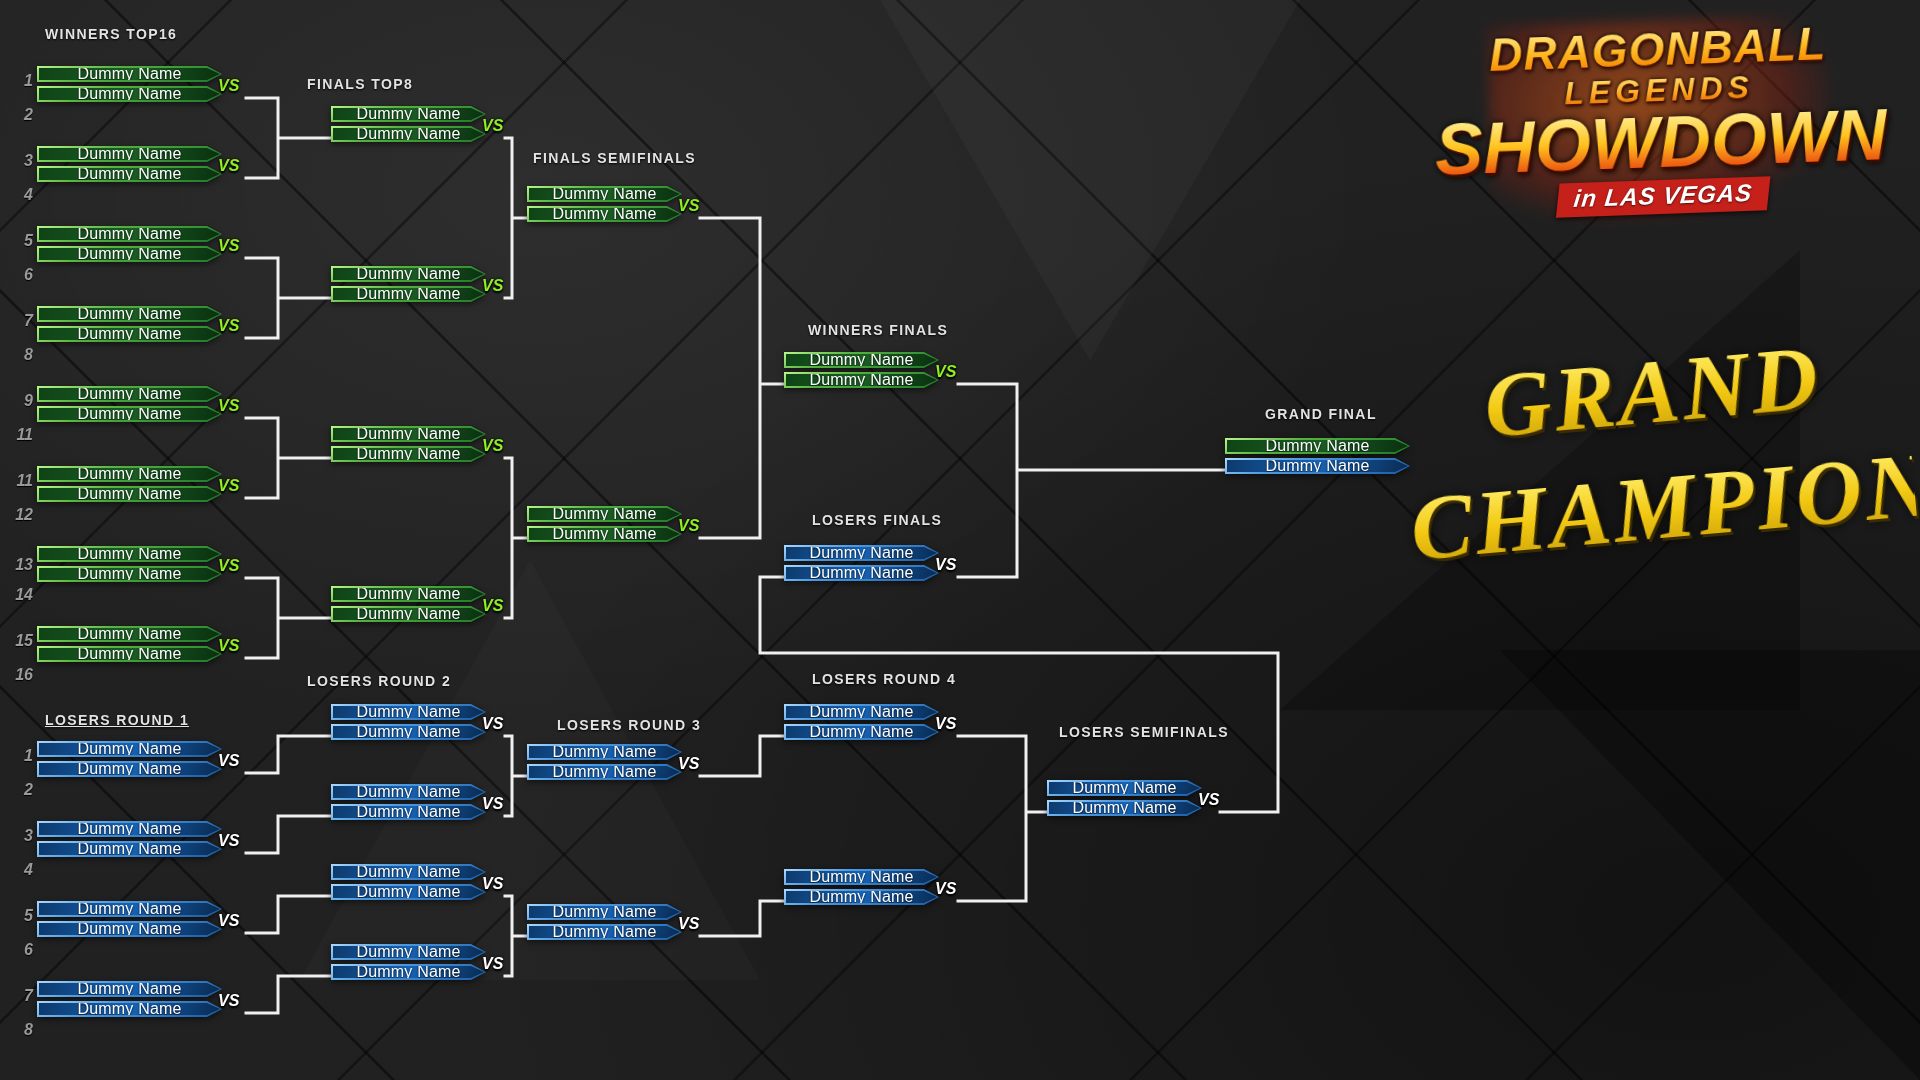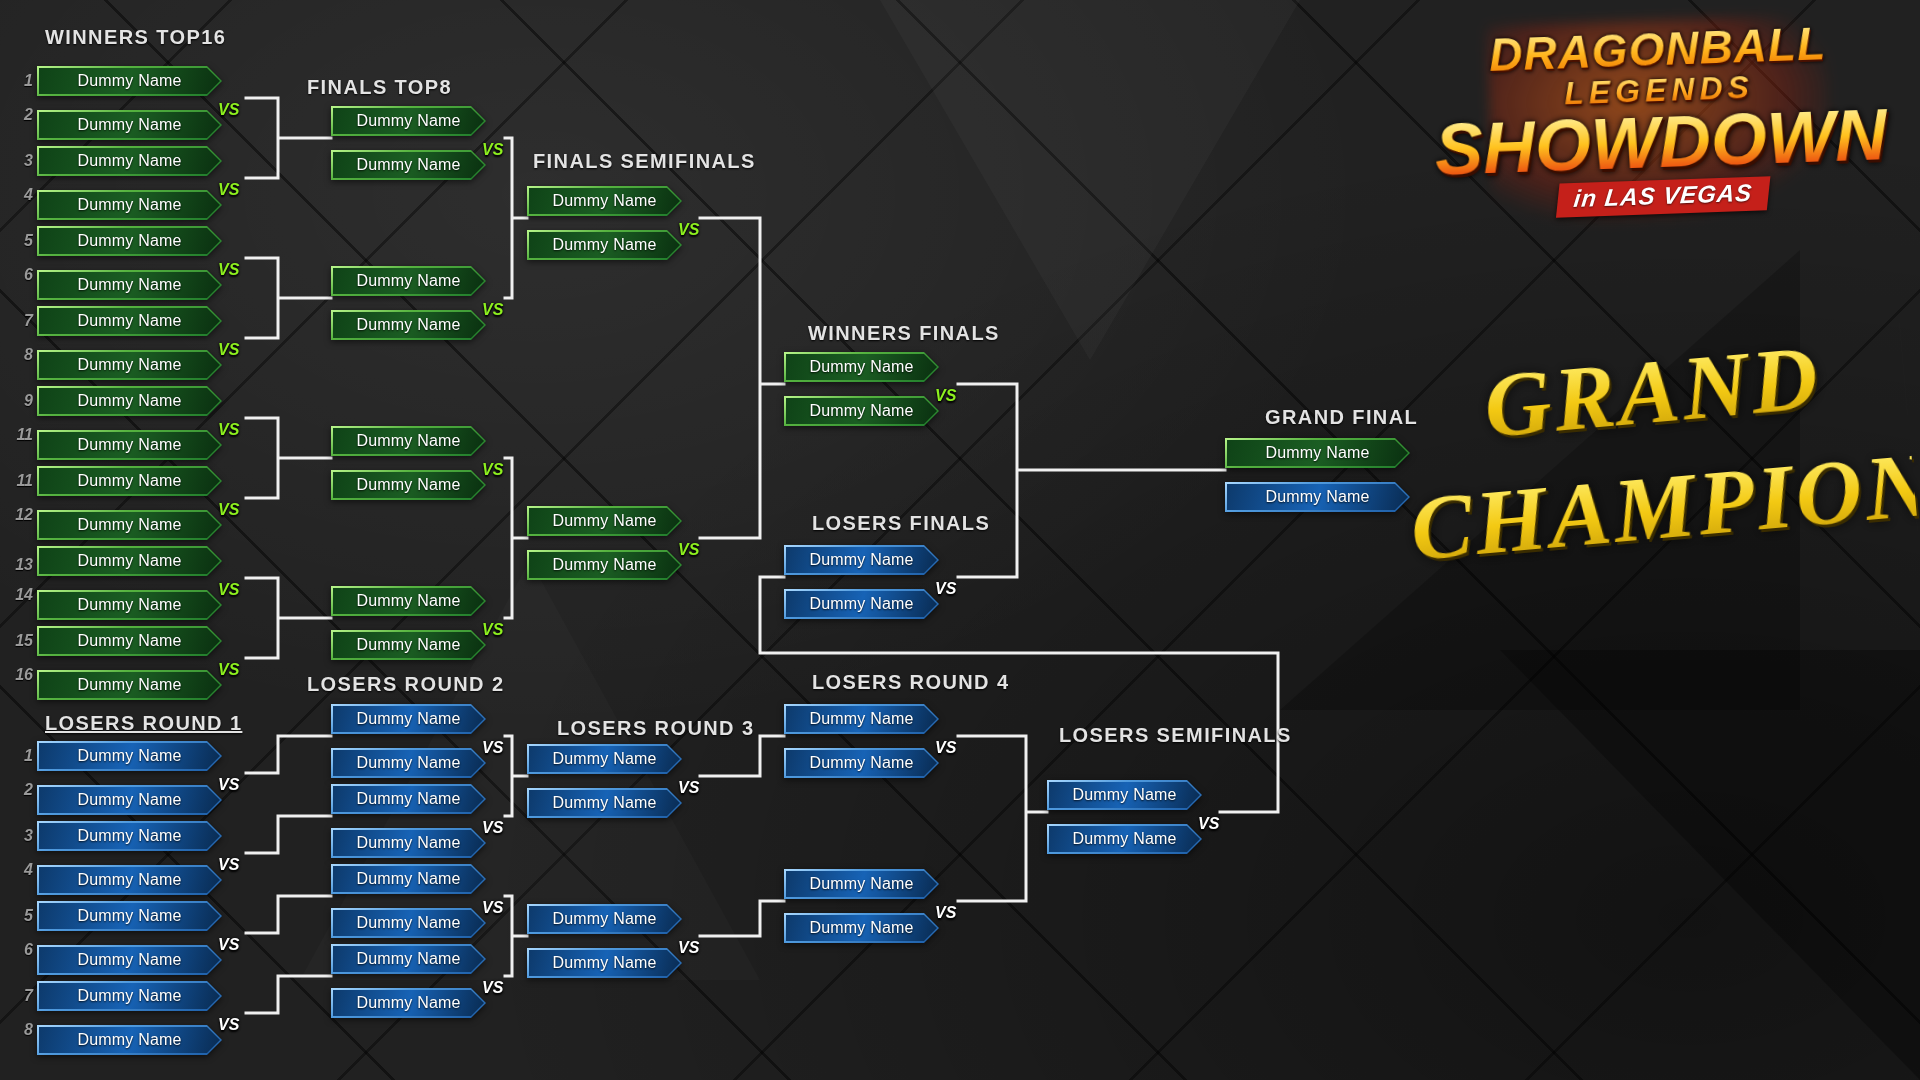--- a/index.html
+++ b/index.html
@@ -20,24 +20,24 @@
   .t1{left:880px;top:0;width:420px;height:360px;background:rgba(255,255,255,0.030);clip-path:polygon(0 0,100% 0,50% 100%);}
   .t2{left:1280px;top:250px;width:520px;height:460px;background:rgba(0,0,0,0.22);clip-path:polygon(0 100%,100% 0,100% 100%);}
   .t3{left:300px;top:560px;width:460px;height:420px;background:rgba(255,255,255,0.02);clip-path:polygon(0 100%,50% 0,100% 100%);}
   .t4{left:1500px;top:650px;width:420px;height:430px;background:rgba(0,0,0,0.28);clip-path:polygon(0 0,100% 0,100% 100%);}
 
   
   #connectors{position:absolute;left:0;top:0;z-index:1;}
 
   
   #bracket{position:absolute;inset:0;z-index:2;}
-  .round-label{position:absolute;color:#e3e3e3;font-size:20px;font-weight:bold;
+  .round-label{position:absolute;color:#e3e3e3;font-size:14px;font-weight:bold;
     letter-spacing:1.4px;text-shadow:0 1px 2px #000;white-space:nowrap;}
   .match{position:absolute;}
-  .plate{position:relative;height:30px;margin-bottom:14px;filter:drop-shadow(0 2px 3px rgba(0,0,0,0.55));}
+  .plate{position:relative;height:16px;margin-bottom:4px;filter:drop-shadow(0 2px 3px rgba(0,0,0,0.55));}
   .plate-edge{position:absolute;inset:0;
     clip-path:polygon(0 0,calc(100% - 15px) 0,100% 50%,calc(100% - 15px) 100%,0 100%);}
   .plate.green .plate-edge{background:linear-gradient(160deg,#b9f68b 0%,#55b23f 35%,#1e7a2b 100%);}
   .plate.blue  .plate-edge{background:linear-gradient(160deg,#aad9ff 0%,#4f9ade 35%,#1b5ca6 100%);}
   .plate-in{position:absolute;inset:2px;
     clip-path:polygon(0 0,calc(100% - 13px) 0,100% 50%,calc(100% - 13px) 100%,0 100%);
     display:flex;align-items:center;justify-content:center;
     color:#fff;font-size:16px;letter-spacing:0.2px;text-shadow:0 1px 2px rgba(0,0,0,0.85);}
   .plate.green .plate-in{background:linear-gradient(105deg,#0f4317 0%,#1b5e23 50%,#0a3010 100%);}
   .plate.blue  .plate-in{background:linear-gradient(105deg,#0d3a6c 0%,#1763b6 50%,#092b52 100%);}

